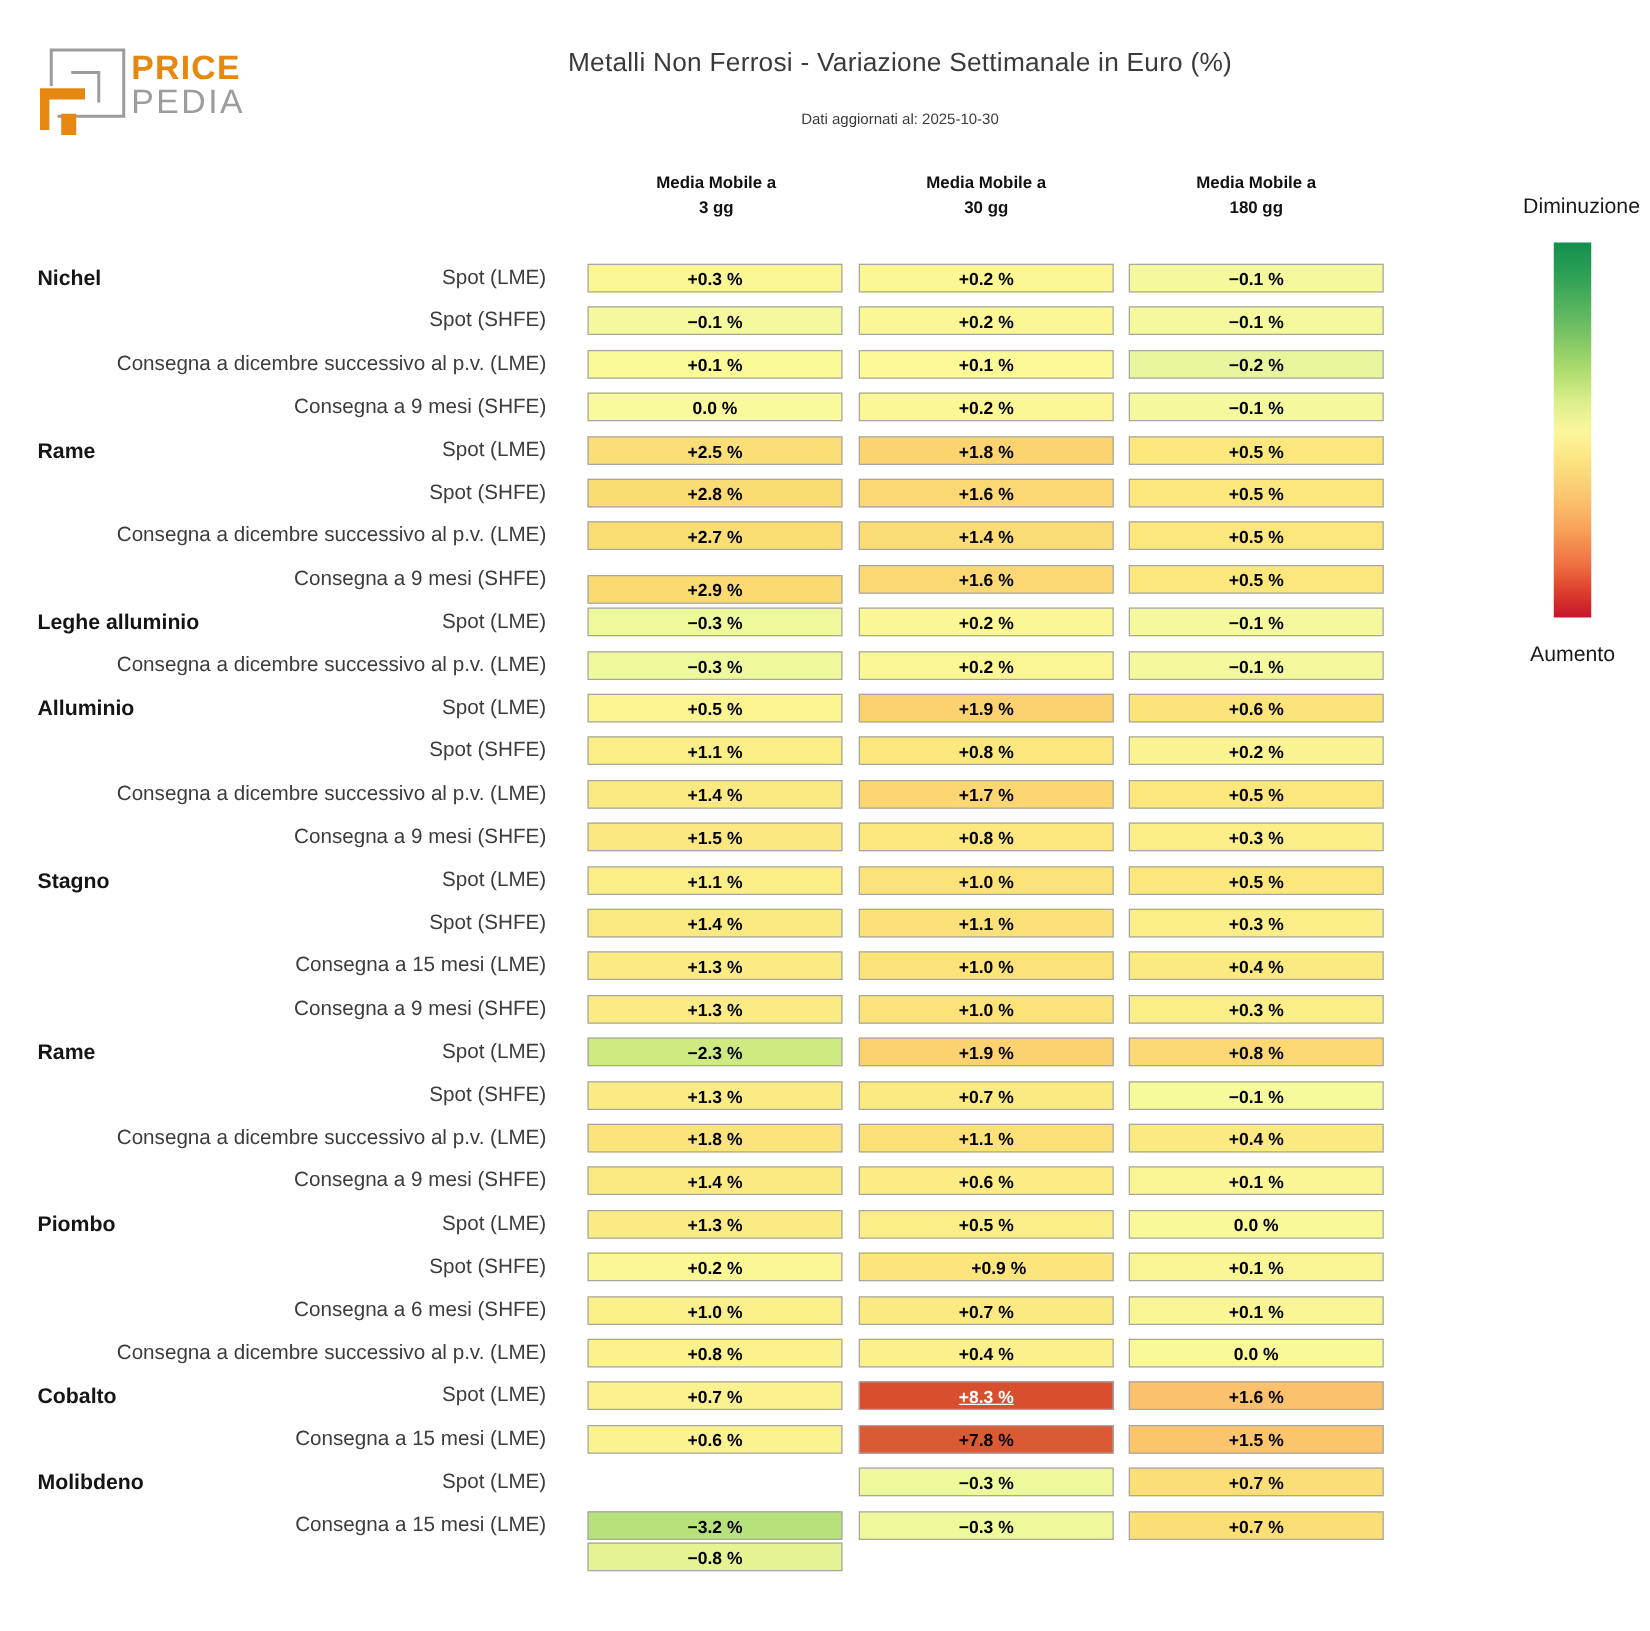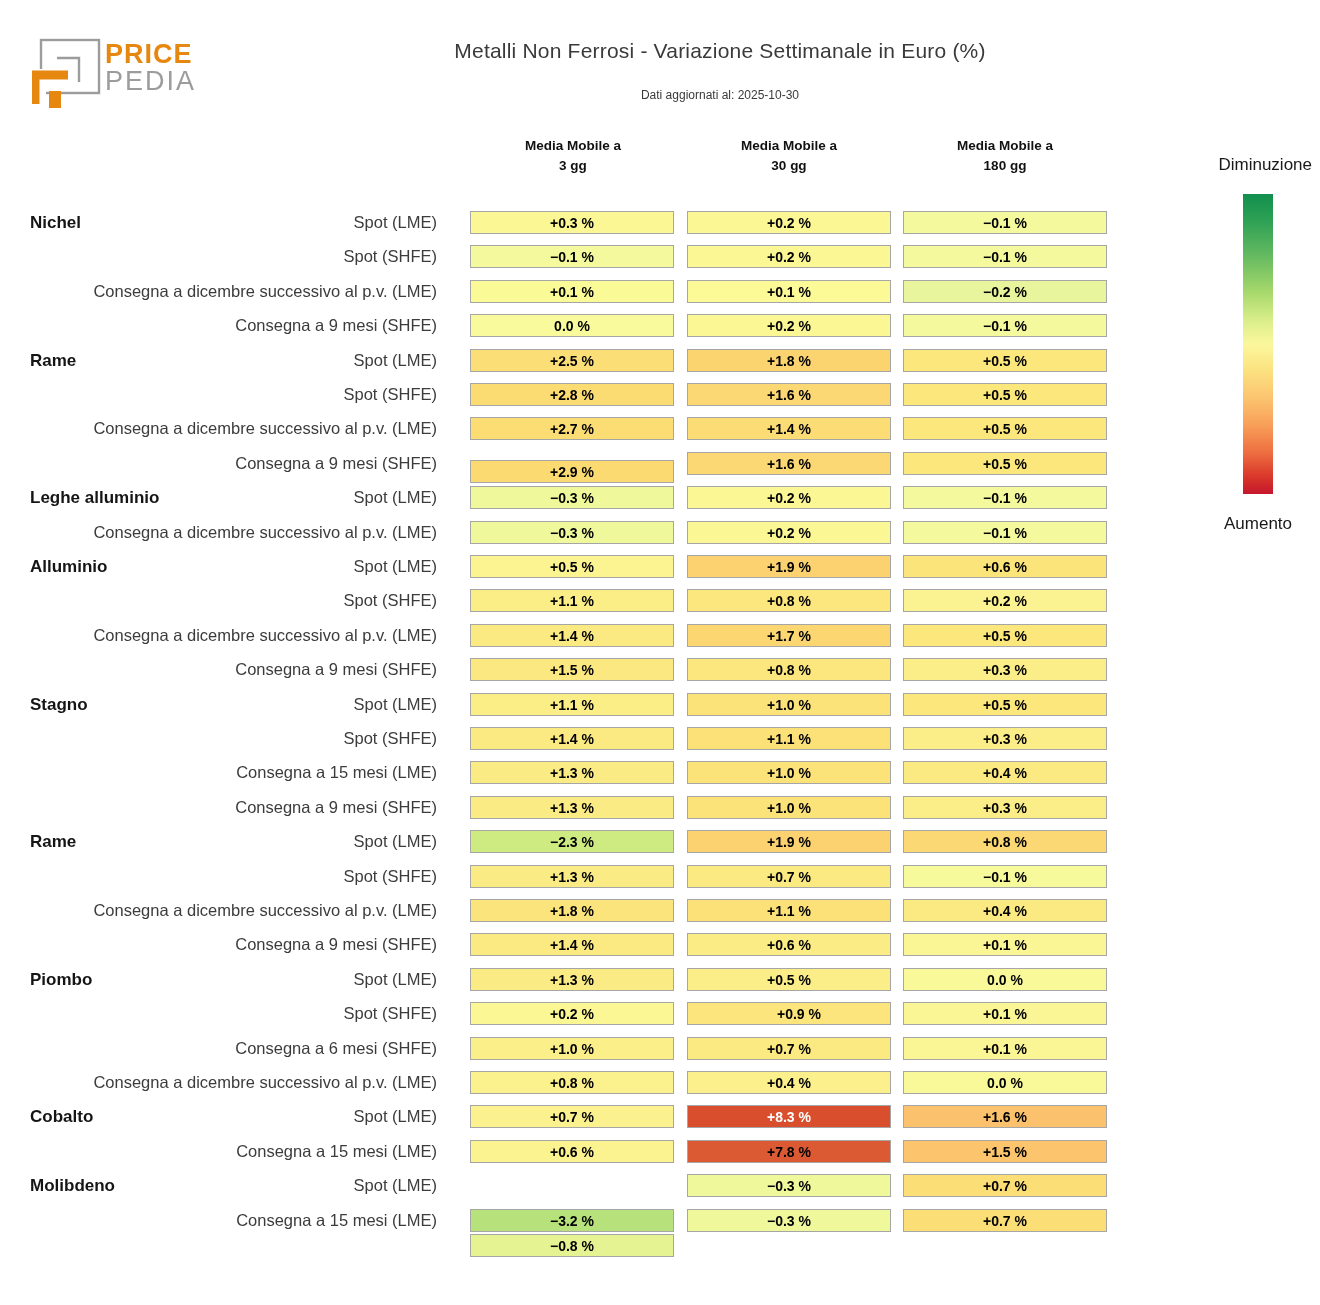--- a/index.html
+++ b/index.html
@@ -206,21 +206,21 @@
       <div class="cell" style="top: 1037px; left: 470px; background: rgb(251, 239, 138); color: rgb(0, 0, 0);">+1.0 %</div>
       <div class="cell" style="top: 1037px; left: 687px; background: rgb(251, 233, 129); color: rgb(0, 0, 0);">+0.7 %</div>
       <div class="cell" style="top: 1037px; left: 903px; background: rgb(250, 245, 149); color: rgb(0, 0, 0);">+0.1 %</div>
       <div class="row-label" style="top: 1071px;">Consegna a dicembre successivo al p.v. (LME)</div>
       <div class="cell" style="top: 1071px; left: 470px; background: rgb(251, 241, 141); color: rgb(0, 0, 0);">+0.8 %</div>
       <div class="cell" style="top: 1071px; left: 687px; background: rgb(251, 240, 140); color: rgb(0, 0, 0);">+0.4 %</div>
       <div class="cell" style="top: 1071px; left: 903px; background: rgb(249, 249, 154); color: rgb(0, 0, 0);">0.0 %</div>
       <div class="group-label" style="top: 1105px;">Cobalto</div>
       <div class="row-label" style="top: 1105px;">Spot (LME)</div>
       <div class="cell" style="top: 1105px; left: 470px; background: rgb(251, 242, 143); color: rgb(0, 0, 0);">+0.7 %</div>
-      <div class="cell" style="top: 1105px; left: 687px; background: rgb(217, 79, 46); color: rgb(255, 255, 255);">+8.3 %</div>
+      <div class="cell" style="top: 1105px; left: 687px; background: rgb(217, 79, 46); color: rgb(255, 255, 255); text-decoration: underline;">+8.3 %</div>
       <div class="cell" style="top: 1105px; left: 903px; background: rgb(251, 193, 108); color: rgb(0, 0, 0);">+1.6 %</div>
       <div class="row-label" style="top: 1140px;">Consegna a 15 mesi (LME)</div>
       <div class="cell" style="top: 1140px; left: 470px; background: rgb(251, 243, 144); color: rgb(0, 0, 0);">+0.6 %</div>
       <div class="cell" style="top: 1140px; left: 687px; background: rgb(219, 90, 51); color: rgb(0, 0, 0);">+7.8 %</div>
       <div class="cell" style="top: 1140px; left: 903px; background: rgb(251, 196, 109); color: rgb(0, 0, 0);">+1.5 %</div>
       <div class="group-label" style="top: 1174px;">Molibdeno</div>
       <div class="row-label" style="top: 1174px;">Spot (LME)</div>
       <div class="cell" style="top: 1234px; left: 470px; background: rgb(230, 243, 146); color: rgb(0, 0, 0);">−0.8 %</div>
       <div class="cell" style="top: 1174px; left: 687px; background: rgb(240, 248, 156); color: rgb(0, 0, 0);">−0.3 %</div>
       <div class="cell" style="top: 1174px; left: 903px; background: rgb(251, 223, 118); color: rgb(0, 0, 0);">+0.7 %</div>

